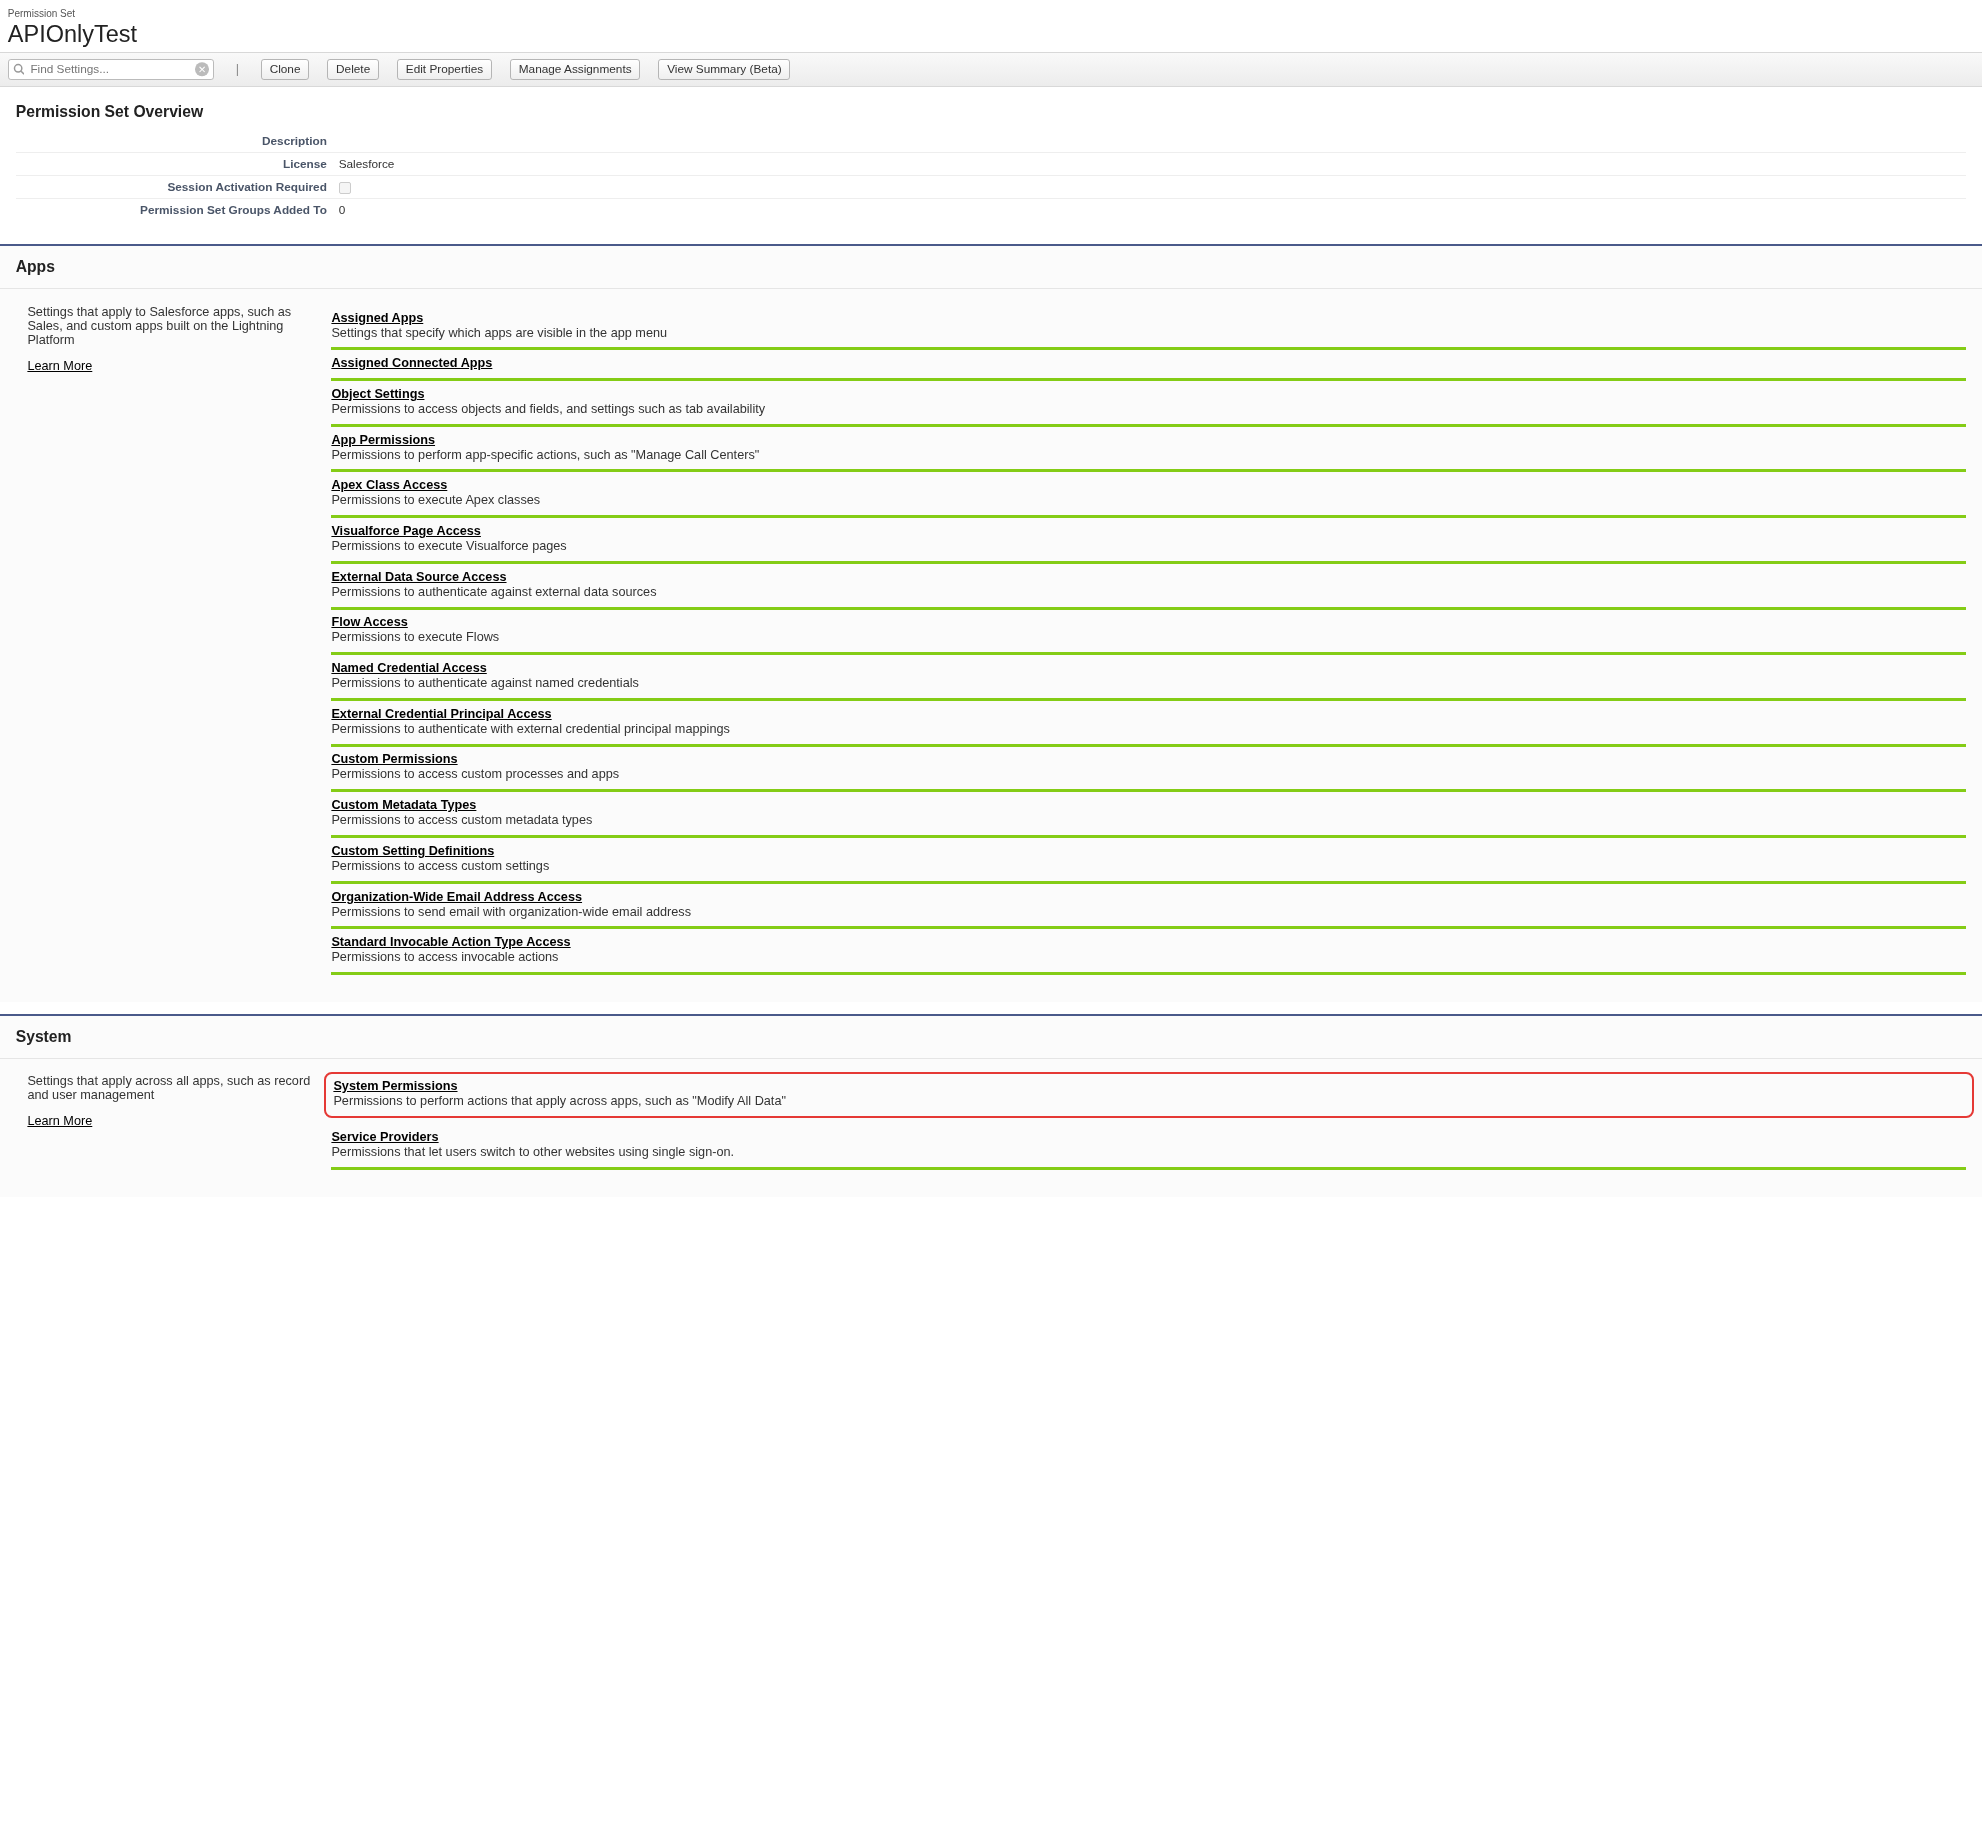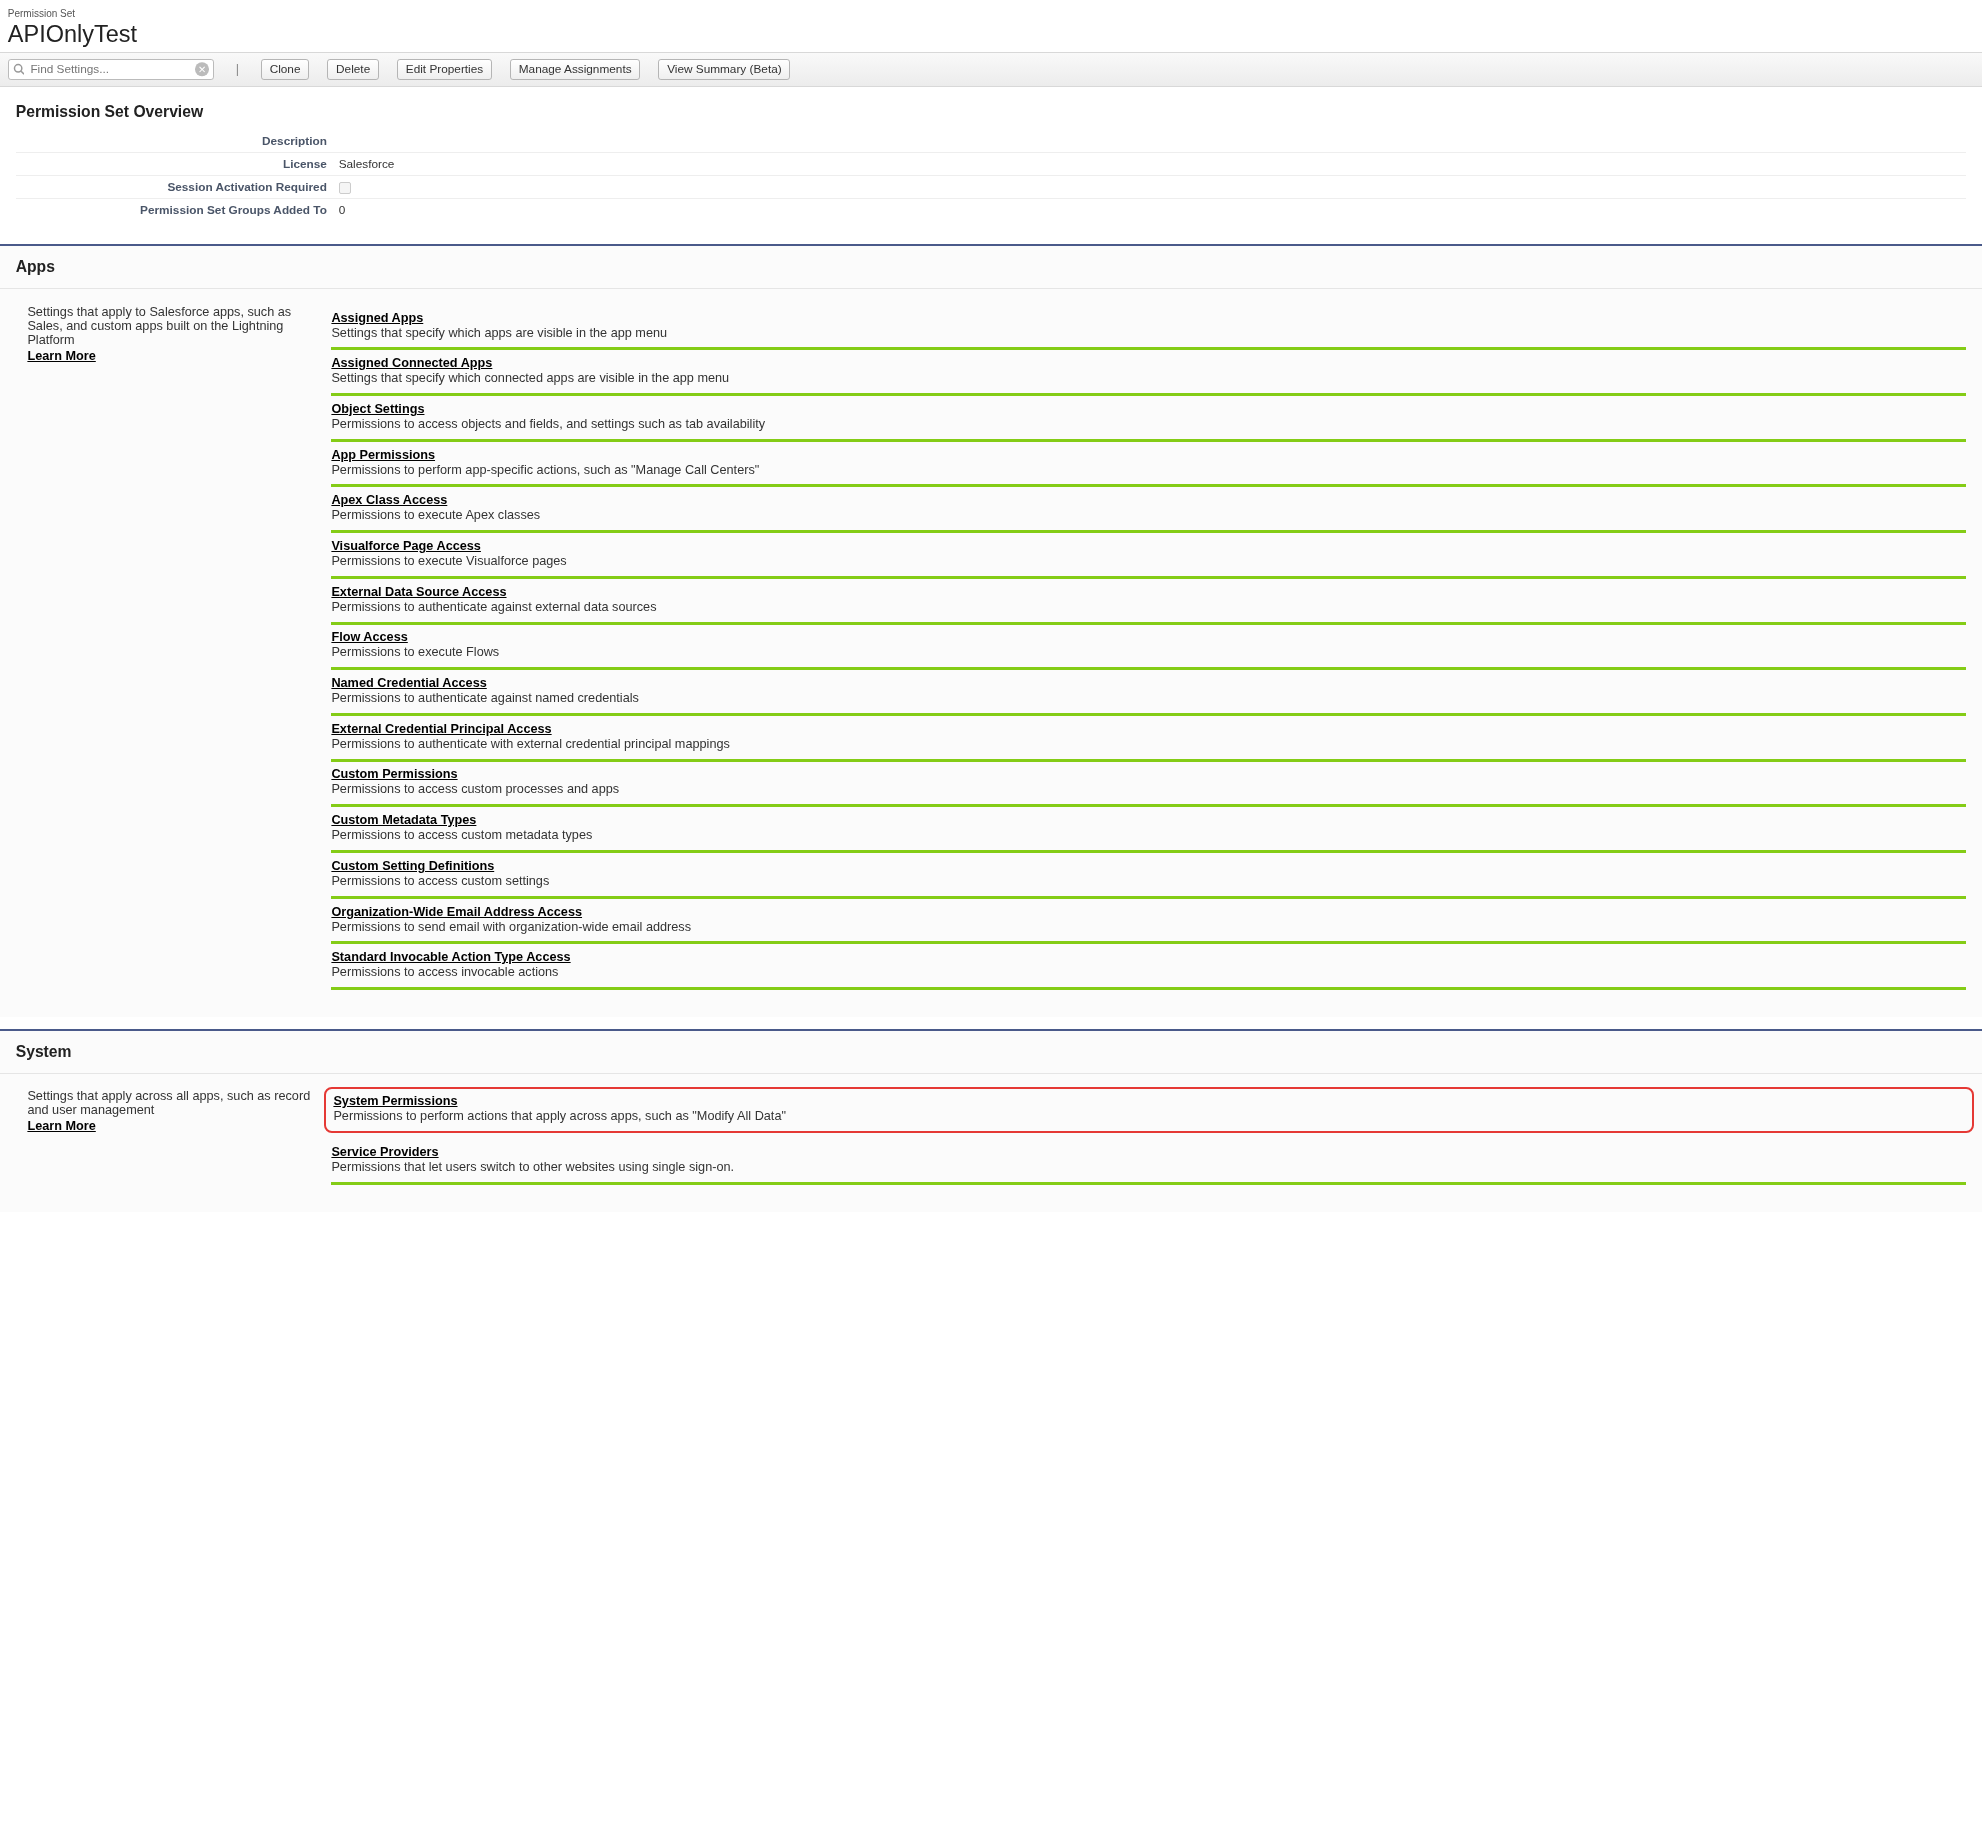--- a/index.html
+++ b/index.html
@@ -140,22 +140,22 @@
   }
   .section-left {
     width: 304px;
     flex-shrink: 0;
     font-size: 12.7px;
     color: #333;
     padding-right: 19.6px;
   }
   .section-left .learn-more {
     display: inline-block;
-    margin-top: 2px;
-    font-weight: bold;
+    margin-top: 12px;
+    font-weight: normal;
     text-decoration: underline;
     color: #000;
     cursor: pointer;
   }
   .section-right {
     flex: 1;
   }
   .link-row {
     border-bottom: 3px solid #84cc16;
     padding: 5.9px 0 7.8px 0;
@@ -234,21 +234,21 @@
     <div class="section-header">
       <h2>Apps</h2>
     </div>
     <div class="section-body">
       <div class="section-left">
         <span>Settings that apply to Salesforce apps, such as Sales, and custom apps built on the Lightning Platform</span><br>
         <a class="learn-more">Learn More</a>
       </div>
       <div class="section-right" id="apps-list">
           <div class="link-row"><a class="link-title">Assigned Apps</a><div class="link-desc">Settings that specify which apps are visible in the app menu</div></div>
-          <div class="link-row"><a class="link-title">Assigned Connected Apps</a><div class="link-desc">Settings that specify which connected apps are visible in the app menu</div></div>
+          <div class="link-row"><a class="link-title">Assigned Connected Apps</a></div>
           <div class="link-row"><a class="link-title">Object Settings</a><div class="link-desc">Permissions to access objects and fields, and settings such as tab availability</div></div>
           <div class="link-row"><a class="link-title">App Permissions</a><div class="link-desc">Permissions to perform app-specific actions, such as "Manage Call Centers"</div></div>
           <div class="link-row"><a class="link-title">Apex Class Access</a><div class="link-desc">Permissions to execute Apex classes</div></div>
           <div class="link-row"><a class="link-title">Visualforce Page Access</a><div class="link-desc">Permissions to execute Visualforce pages</div></div>
           <div class="link-row"><a class="link-title">External Data Source Access</a><div class="link-desc">Permissions to authenticate against external data sources</div></div>
           <div class="link-row"><a class="link-title">Flow Access</a><div class="link-desc">Permissions to execute Flows</div></div>
           <div class="link-row"><a class="link-title">Named Credential Access</a><div class="link-desc">Permissions to authenticate against named credentials</div></div>
           <div class="link-row"><a class="link-title">External Credential Principal Access</a><div class="link-desc">Permissions to authenticate with external credential principal mappings</div></div>
           <div class="link-row"><a class="link-title">Custom Permissions</a><div class="link-desc">Permissions to access custom processes and apps</div></div>
           <div class="link-row"><a class="link-title">Custom Metadata Types</a><div class="link-desc">Permissions to access custom metadata types</div></div>

